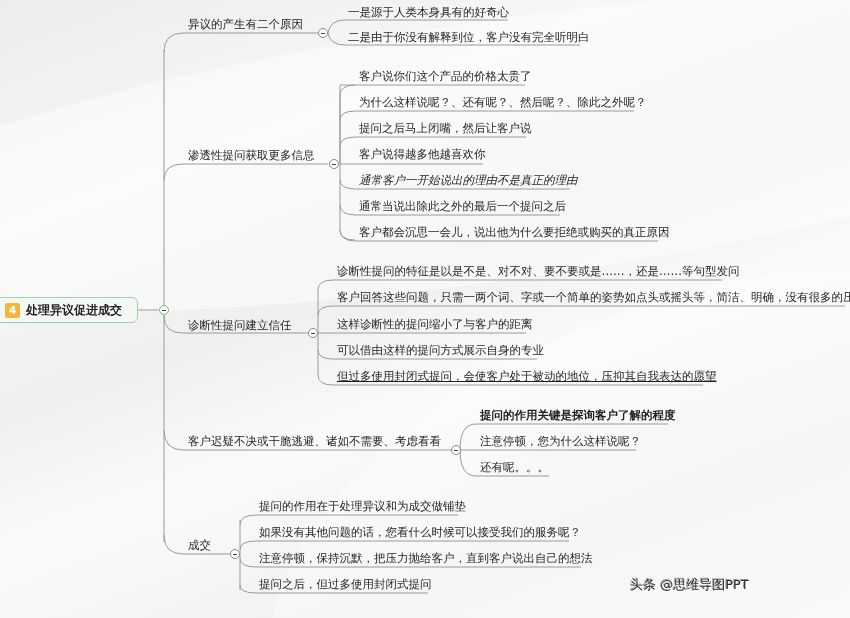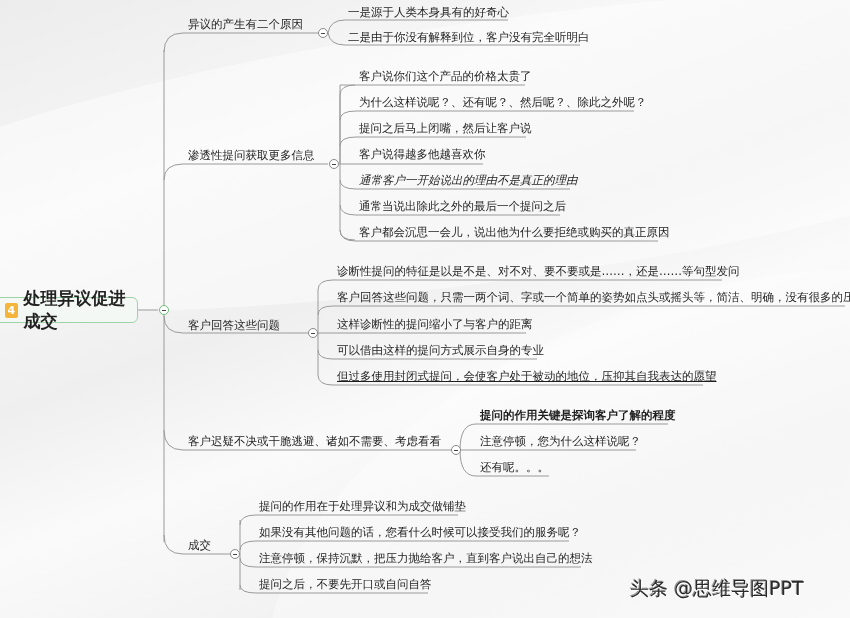--- a/index.html
+++ b/index.html
@@ -18,29 +18,29 @@
   .node.branch { font-size:11.5px; }
   .root {
     position:absolute; left:-14px; top:297px; width:152px; height:26px;
     border:1.5px solid #9ed3a6; border-radius:6px; background:#f4f8f4;
     display:flex; align-items:center; padding-left:18px; box-sizing:border-box;
   }
   .root .badge {
     width:15px; height:15px; background:#f5b43a; border-radius:2px; color:#fff;
     font-size:11px; font-weight:bold; display:flex; align-items:center; justify-content:center; margin-right:6px;
   }
-  .root .title { font-size:17px; font-weight:bold; color:#222; }
+  .root .title { font-size:12px; font-weight:bold; color:#222; }
   .toggle {
     position:absolute; width:10px; height:10px; border:1px solid #8a8a8a; border-radius:50%;
     background:#fff; box-sizing:border-box;
   }
   .toggle::after { content:""; position:absolute; left:2px; right:2px; top:3.5px; height:1px; background:#444; }
   .toggle.green { border-color:#6dbf7a; }
   .watermark {
-    position:absolute; left:630px; top:576px; font-size:19px; color:#2a2a2a;
+    position:absolute; left:630px; top:576px; font-size:13px; color:#2a2a2a;
     text-shadow: 1px 1px 0 #fff, -1px -1px 0 #999;
   }
 </style>
 </head>
 <body>
 
 <div class="bgsweep1"></div>
 <div class="bgsweep2"></div>
 
 <svg class="links" viewBox="0 0 850 618">
@@ -108,34 +108,34 @@
 <div class="node branch" style="left:188px; top:148px;">渗透性提问获取更多信息</div>
 <div class="toggle" style="left:329px; top:159px;"></div>
 <div class="node leaf" style="left:359px; top:69px;">客户说你们这个产品的价格太贵了</div>
 <div class="node leaf" style="left:359px; top:95px;">为什么这样说呢？、还有呢？、然后呢？、除此之外呢？</div>
 <div class="node leaf" style="left:359px; top:121px;">提问之后马上闭嘴，然后让客户说</div>
 <div class="node leaf" style="left:359px; top:147px;">客户说得越多他越喜欢你</div>
 <div class="node leaf" style="left:359px; top:173px;font-style:italic;">通常客户一开始说出的理由不是真正的理由</div>
 <div class="node leaf" style="left:359px; top:199px;">通常当说出除此之外的最后一个提问之后</div>
 <div class="node leaf" style="left:359px; top:225px;">客户都会沉思一会儿，说出他为什么要拒绝或购买的真正原因</div>
 
-<div class="node branch" style="left:188px; top:318px;">客户回答这些问题</div>
+<div class="node branch" style="left:188px; top:318px;">诊断性提问建立信任</div>
 <div class="toggle" style="left:308px; top:328px;"></div>
 <div class="node leaf" style="left:337px; top:264px;">诊断性提问的特征是以是不是、对不对、要不要或是……，还是……等句型发问</div>
 <div class="node leaf" style="left:337px; top:290px;">客户回答这些问题，只需一两个词、字或一个简单的姿势如点头或摇头等，简洁、明确，没有很多的压力</div>
 <div class="node leaf" style="left:337px; top:317px;">这样诊断性的提问缩小了与客户的距离</div>
 <div class="node leaf" style="left:337px; top:343px;">可以借由这样的提问方式展示自身的专业</div>
 <div class="node leaf" style="left:337px; top:369px;text-decoration:underline;">但过多使用封闭式提问，会使客户处于被动的地位，压抑其自我表达的愿望</div>
 
 <div class="node branch" style="left:188px; top:434px;">客户迟疑不决或干脆逃避、诸如不需要、考虑看看</div>
 <div class="toggle" style="left:451px; top:445px;"></div>
 <div class="node leaf" style="left:480px; top:408px;font-weight:bold;">提问的作用关键是探询客户了解的程度</div>
 <div class="node leaf" style="left:480px; top:434px;">注意停顿，您为什么这样说呢？</div>
 <div class="node leaf" style="left:480px; top:460px;">还有呢。。。</div>
 
 <div class="node branch" style="left:188px; top:538px;">成交</div>
 <div class="toggle" style="left:230px; top:549px;"></div>
 <div class="node leaf" style="left:259px; top:499px;">提问的作用在于处理异议和为成交做铺垫</div>
 <div class="node leaf" style="left:259px; top:525px;">如果没有其他问题的话，您看什么时候可以接受我们的服务呢？</div>
 <div class="node leaf" style="left:259px; top:551px;">注意停顿，保持沉默，把压力抛给客户，直到客户说出自己的想法</div>
-<div class="node leaf" style="left:259px; top:577px;">提问之后，不要先开口或自问自答</div>
+<div class="node leaf" style="left:259px; top:577px;">提问之后，但过多使用封闭式提问</div>
 
 <div class="watermark">头条 @思维导图PPT</div>
 
 </body></html>

